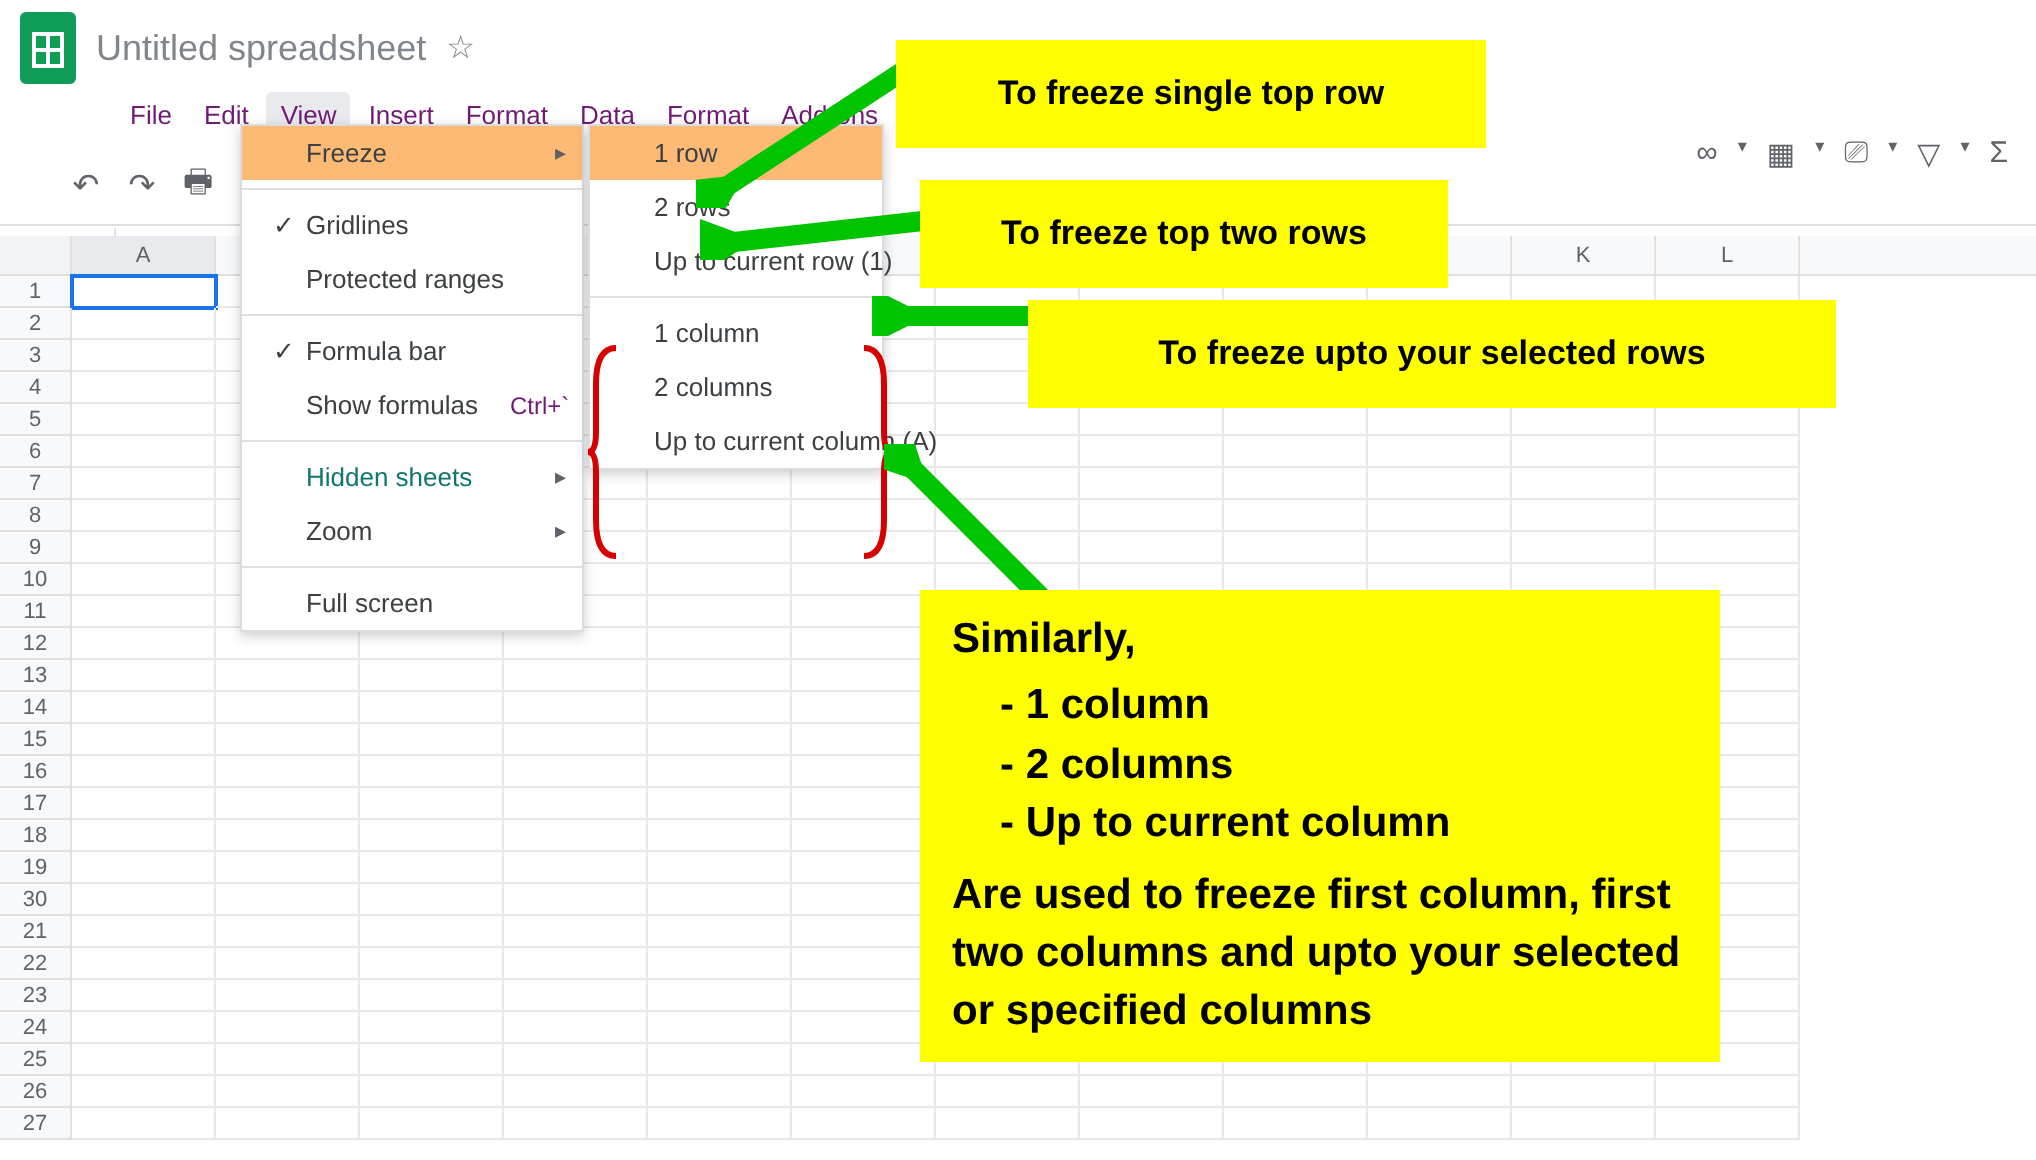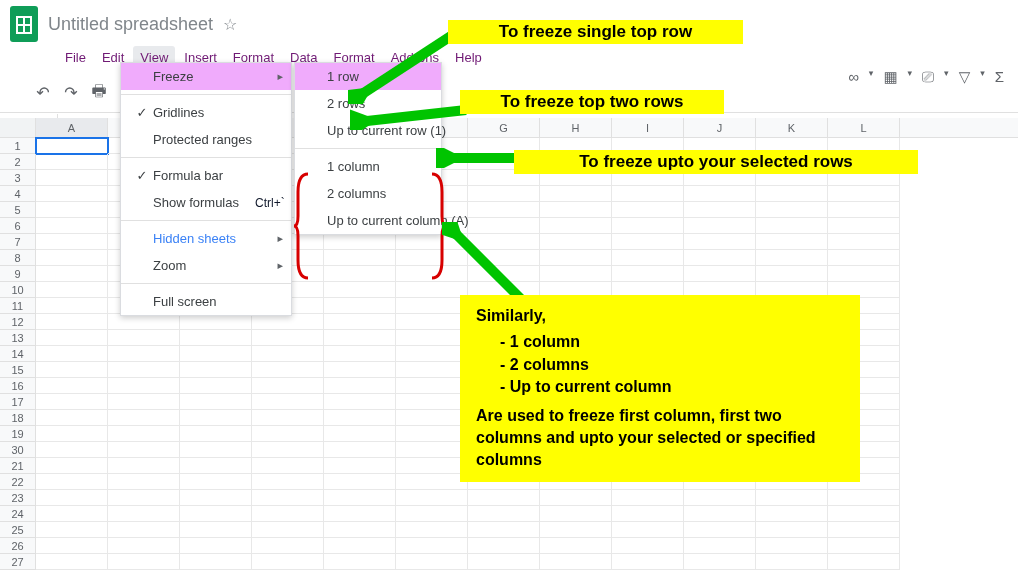--- a/index.html
+++ b/index.html
@@ -167,50 +167,50 @@
     color: #3c4043;
     z-index: 50;
   }
   .menu .item {
     display: flex;
     align-items: center;
     padding: 6px 18px 6px 10px;
     min-height: 26px;
     position: relative;
   }
-  .menu .item:hover, .menu .item.hl { background: #f0abfc; }
+  .menu .item:hover, .menu .item.hl { background: #fdba74; }
   .menu .check {
     width: 22px; flex: none; text-align: center; color: #3c4043;
   }
   .menu .lbl { flex: 1; white-space: nowrap; }
-  .menu .sc { color: #0f172a; font-size: 12px; padding-left: 16px; }
+  .menu .sc { color: #701a75; font-size: 12px; padding-left: 16px; }
   .menu .sub::after {
     content: "▸";
     position: absolute; right: 8px; color: #5f6368; font-size: 11px;
   }
   .menu .sep { height: 1px; background: #e0e0e0; margin: 4px 0; }
-  .menu .disabled { color: #3b82f6; }
+  .menu .disabled { color: #0f766e; }
 
   #view-menu { left: 120px; top: 62px; width: 172px; }
   #freeze-menu { left: 294px; top: 62px; width: 148px; }
 
   
   .callout {
     position: absolute;
     background: #ffff00;
     font-weight: 700;
     font-size: 17px;
     color: #000;
-    padding: 2px 12px;
+    padding: 17px 12px;
     z-index: 100;
   }
   #co1 { left: 448px; top: 20px; width: 295px; text-align: center; }
   #co2 { left: 460px; top: 90px; width: 264px; text-align: center; }
   #co3 { left: 514px; top: 150px; width: 404px; text-align: center; }
-  #co4 { left: 460px; top: 295px; width: 400px; padding: 10px 16px; font-size: 16px; line-height: 1.4; }
+  #co4 { left: 460px; top: 295px; width: 400px; padding: 10px 16px; font-size: 21px; line-height: 1.4; }
   #co4 ul { margin: 4px 0 6px 24px; padding: 0; }
   #co4 li { list-style: none; }
   #co4 li::before { content: "-  "; font-weight: 700; }
 
   .arrow { position: absolute; z-index: 90; }
   .brace { position: absolute; z-index: 60; }
 
 </style>
 </head>
 <body>

